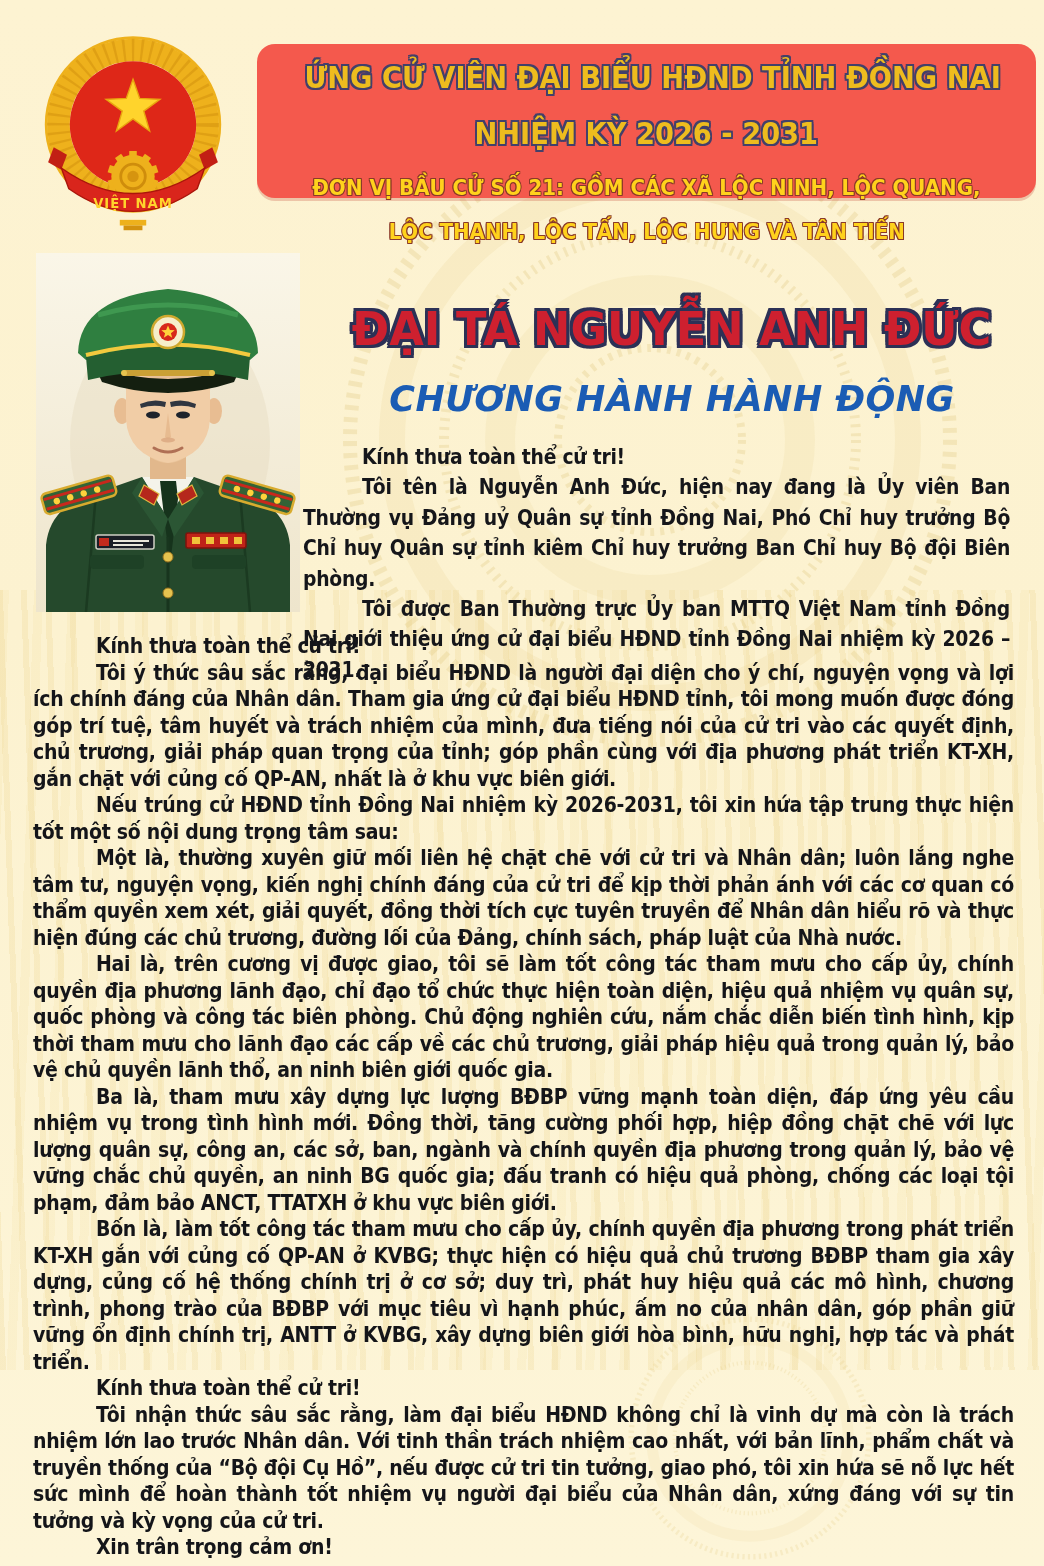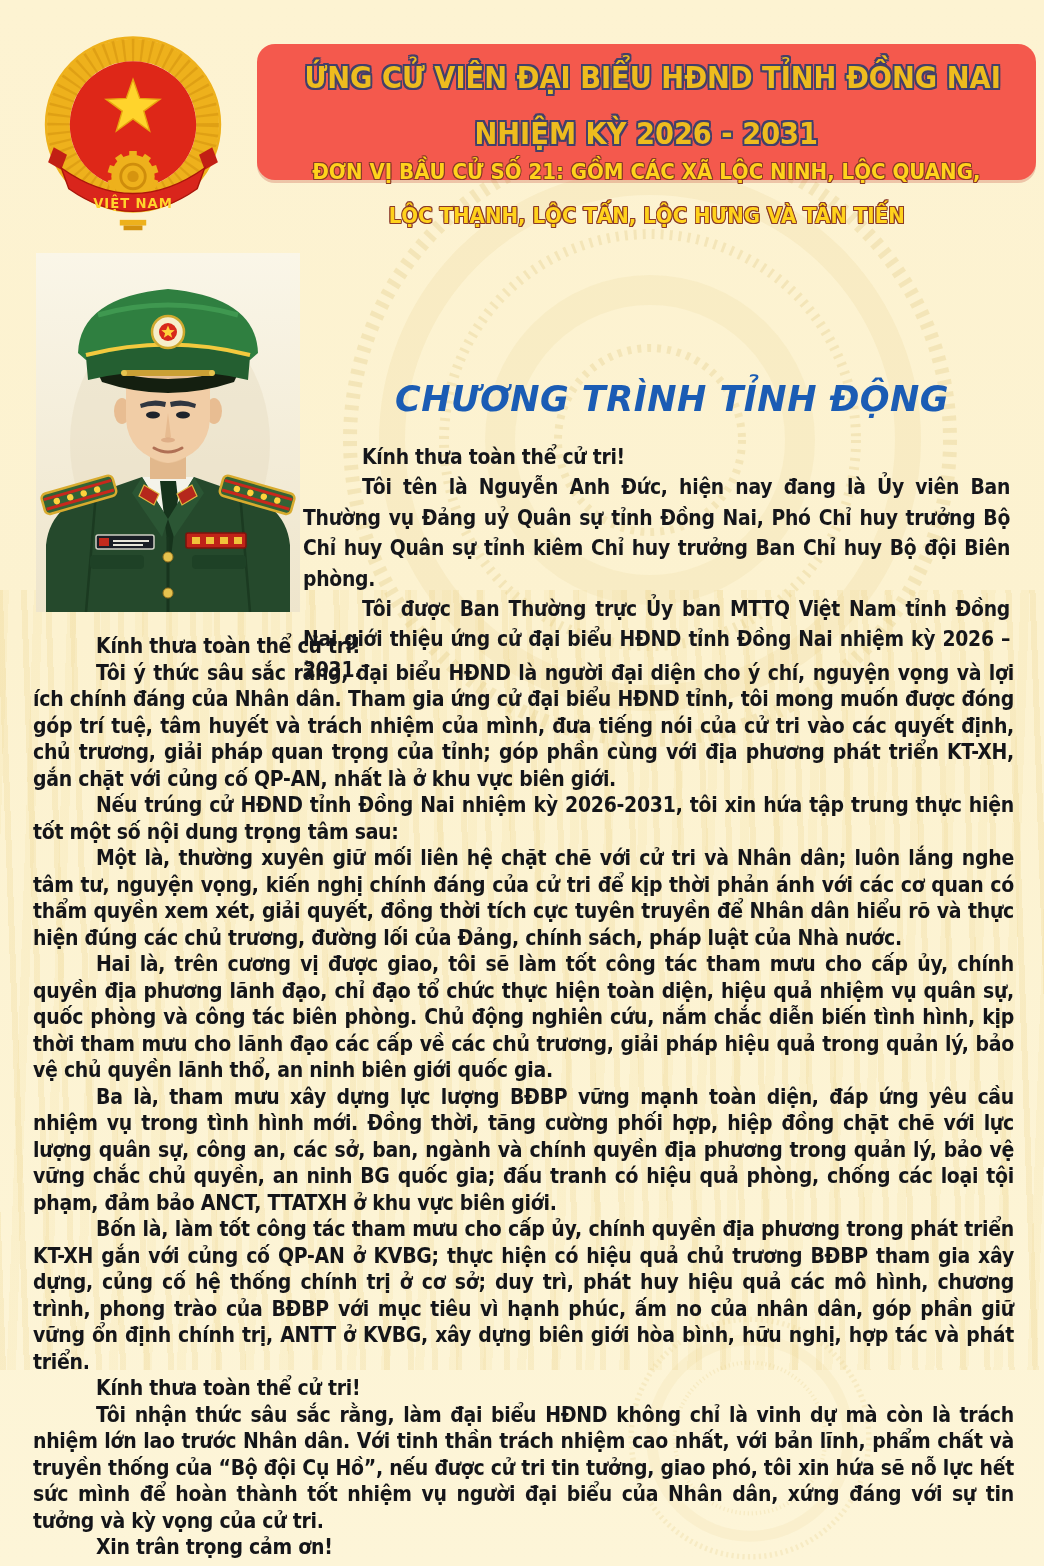--- a/index.html
+++ b/index.html
@@ -16,21 +16,21 @@
     position:absolute;left:0;top:590px;width:1044px;height:780px;
     background:
       repeating-linear-gradient(88deg, rgba(231,202,122,.20) 0 6px, rgba(231,202,122,0) 6px 24px),
       repeating-linear-gradient(92deg, rgba(238,214,140,.14) 0 9px, rgba(238,214,140,0) 9px 34px);
     pointer-events:none;
   }
 
   
   .emblem{position:absolute;left:38px;top:34px;width:190px;height:200px;}
   .banner{
-    position:absolute;left:257px;top:44px;width:779px;height:136px;
+    position:absolute;left:257px;top:44px;width:779px;height:154px;
     background:#f4594d;border-radius:18px;
     box-shadow:0 3px 0 rgba(190,60,45,.25);
     text-align:center;
   }
   .banner .big{
     display:block;margin-top:13px;
     font-size:31px;font-weight:bold;line-height:40px;
     color:#eebc1e;white-space:nowrap;
   }
   .banner .big>span{display:inline-block;transform:scaleX(.88);transform-origin:50% 50%;}
@@ -38,21 +38,21 @@
     text-shadow:-2px -2px 0 #43406a,-2px 0 0 #43406a,-2px 2px 0 #43406a,
                  0 -2px 0 #43406a,0 2px 0 #43406a,
                  2px -2px 0 #43406a,2px 0 0 #43406a,2px 2px 0 #43406a;
   }
   .banner .small{
     display:block;margin-top:14px;
     font-size:22px;font-weight:bold;line-height:30px;
     color:#ffd21c;white-space:nowrap;
   }
   .banner .small>span{display:inline-block;transform:scaleX(.9);transform-origin:50% 50%;}
-  .banner .small.first{margin-top:4px;}
+  .banner .small.first{margin-top:20px;}
   .outline-rust{
     text-shadow:-1px -1px 0 #8a3a2a,-1px 0 0 #8a3a2a,-1px 1px 0 #8a3a2a,
                  0 -1px 0 #8a3a2a,0 1px 0 #8a3a2a,
                  1px -1px 0 #8a3a2a,1px 0 0 #8a3a2a,1px 1px 0 #8a3a2a;
   }
 
   
   .photo{position:absolute;left:36px;top:253px;width:264px;height:359px;}
   .name-title{
     position:absolute;left:300px;top:301px;width:744px;
@@ -236,21 +236,22 @@
       <circle cx="88" cy="120" r="3" fill="#e6c34f"></circle>
         <circle cx="176" cy="120" r="3" fill="#e6c34f"></circle>
       <g>
         <circle cx="132" cy="79" r="16" fill="#f6eecb" stroke="#cfa92e" stroke-width="2.5"></circle>
         <circle cx="132" cy="79" r="9" fill="#d7281b"></circle>
         <polygon points="132,72.5 133.9,77.1 138.7,77.3 134.9,80.2 136.2,84.8 132,82 127.8,84.8 129.1,80.2 125.3,77.3 130.1,77.1" fill="#ffd23c"></polygon>
       </g>
     </g>
   </svg>
 
-  <div class="program-title">CHƯƠNG TRÌNH TỈNH ĐỘNG</div>
+  <div class="name-title"><span>ĐẠI TÁ NGUYỄN ANH ĐỨC</span></div>
+  <div class="program-title">CHƯƠNG HÀNH HÀNH ĐỘNG</div>
 
   <div class="intro">
     <p>Kính thưa toàn thể cử tri!</p>
     <p>Tôi tên là Nguyễn Anh Đức, hiện nay đang là Ủy viên Ban Thường vụ Đảng uỷ Quân sự tỉnh Đồng Nai, Phó Chỉ huy trưởng Bộ Chỉ huy Quân sự tỉnh kiêm Chỉ huy trưởng Ban Chỉ huy Bộ đội Biên phòng.</p>
     <p>Tôi được Ban Thường trực Ủy ban MTTQ Việt Nam tỉnh Đồng Nai giới thiệu ứng cử đại biểu HĐND tỉnh Đồng Nai nhiệm kỳ 2026 – 2031.</p>
   </div>
 
   <div class="body-text">
     <p>Kính thưa toàn thể cử tri!</p>
     <p>Tôi ý thức sâu sắc rằng, đại biểu HĐND là người đại diện cho ý chí, nguyện vọng và lợi ích chính đáng của Nhân dân. Tham gia ứng cử đại biểu HĐND tỉnh, tôi mong muốn được đóng góp trí tuệ, tâm huyết và trách nhiệm của mình, đưa tiếng nói của cử tri vào các quyết định, chủ trương, giải pháp quan trọng của tỉnh; góp phần cùng với địa phương phát triển KT-XH, gắn chặt với củng cố QP-AN, nhất là ở khu vực biên giới.</p>

